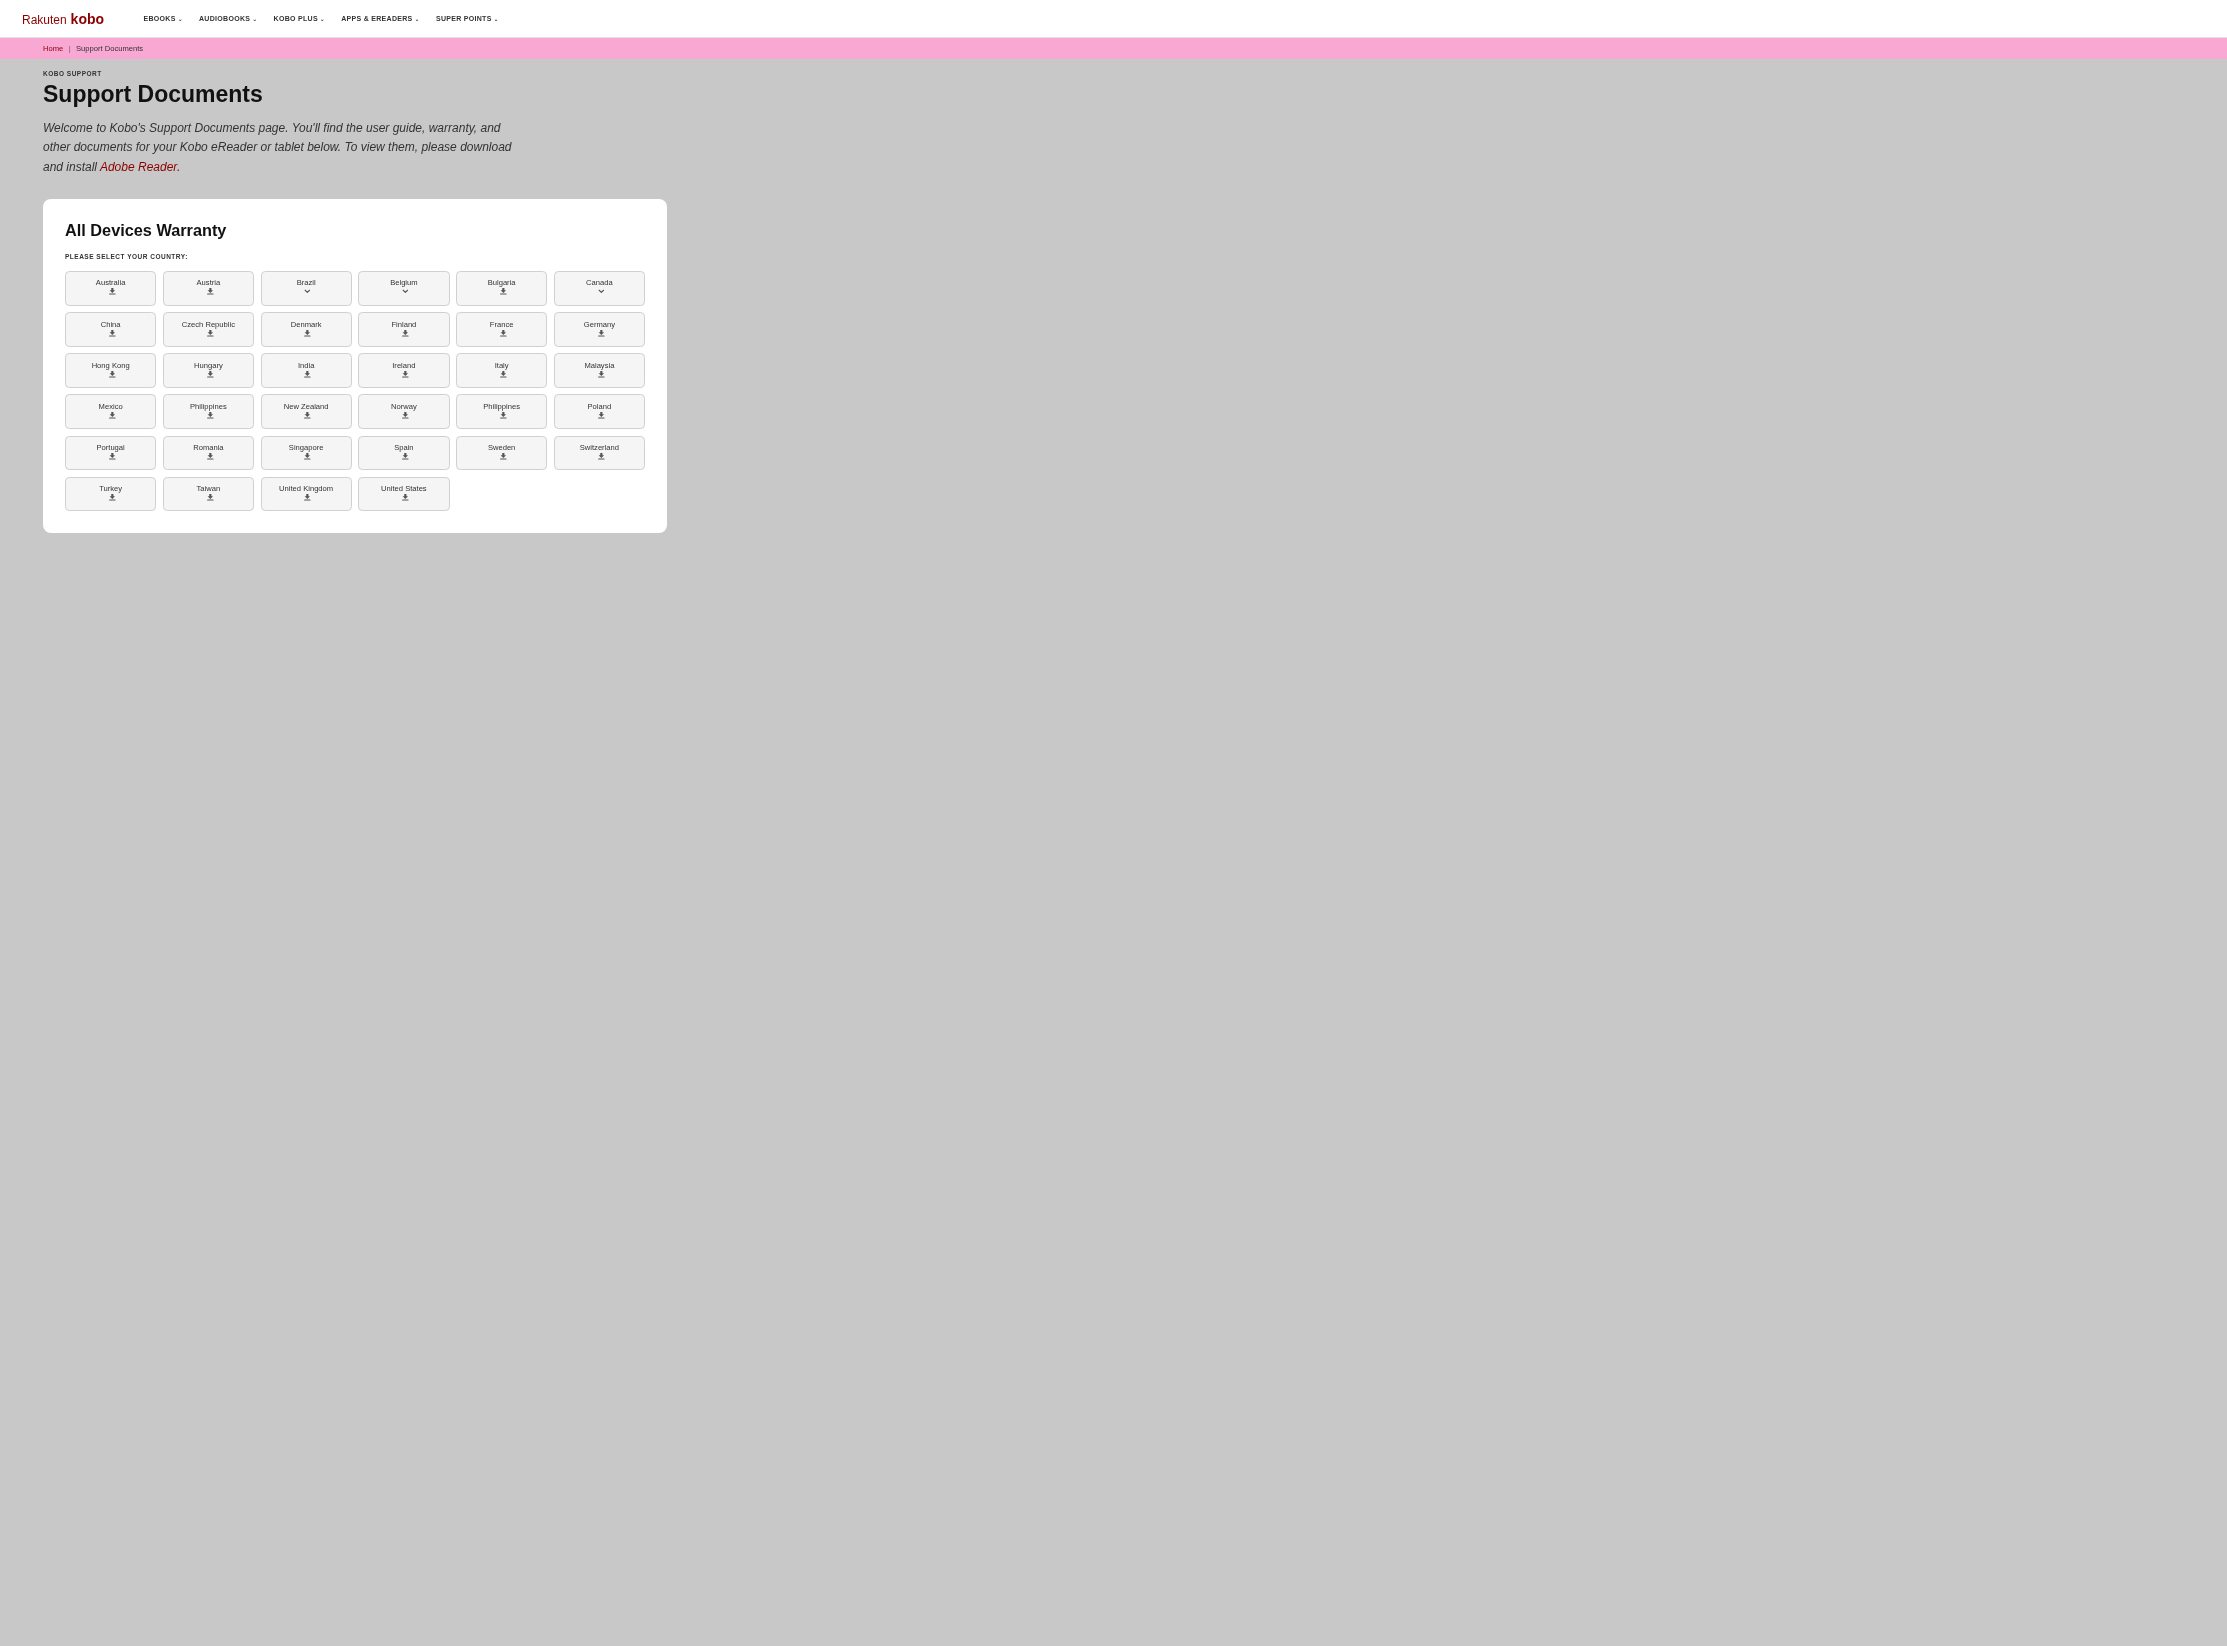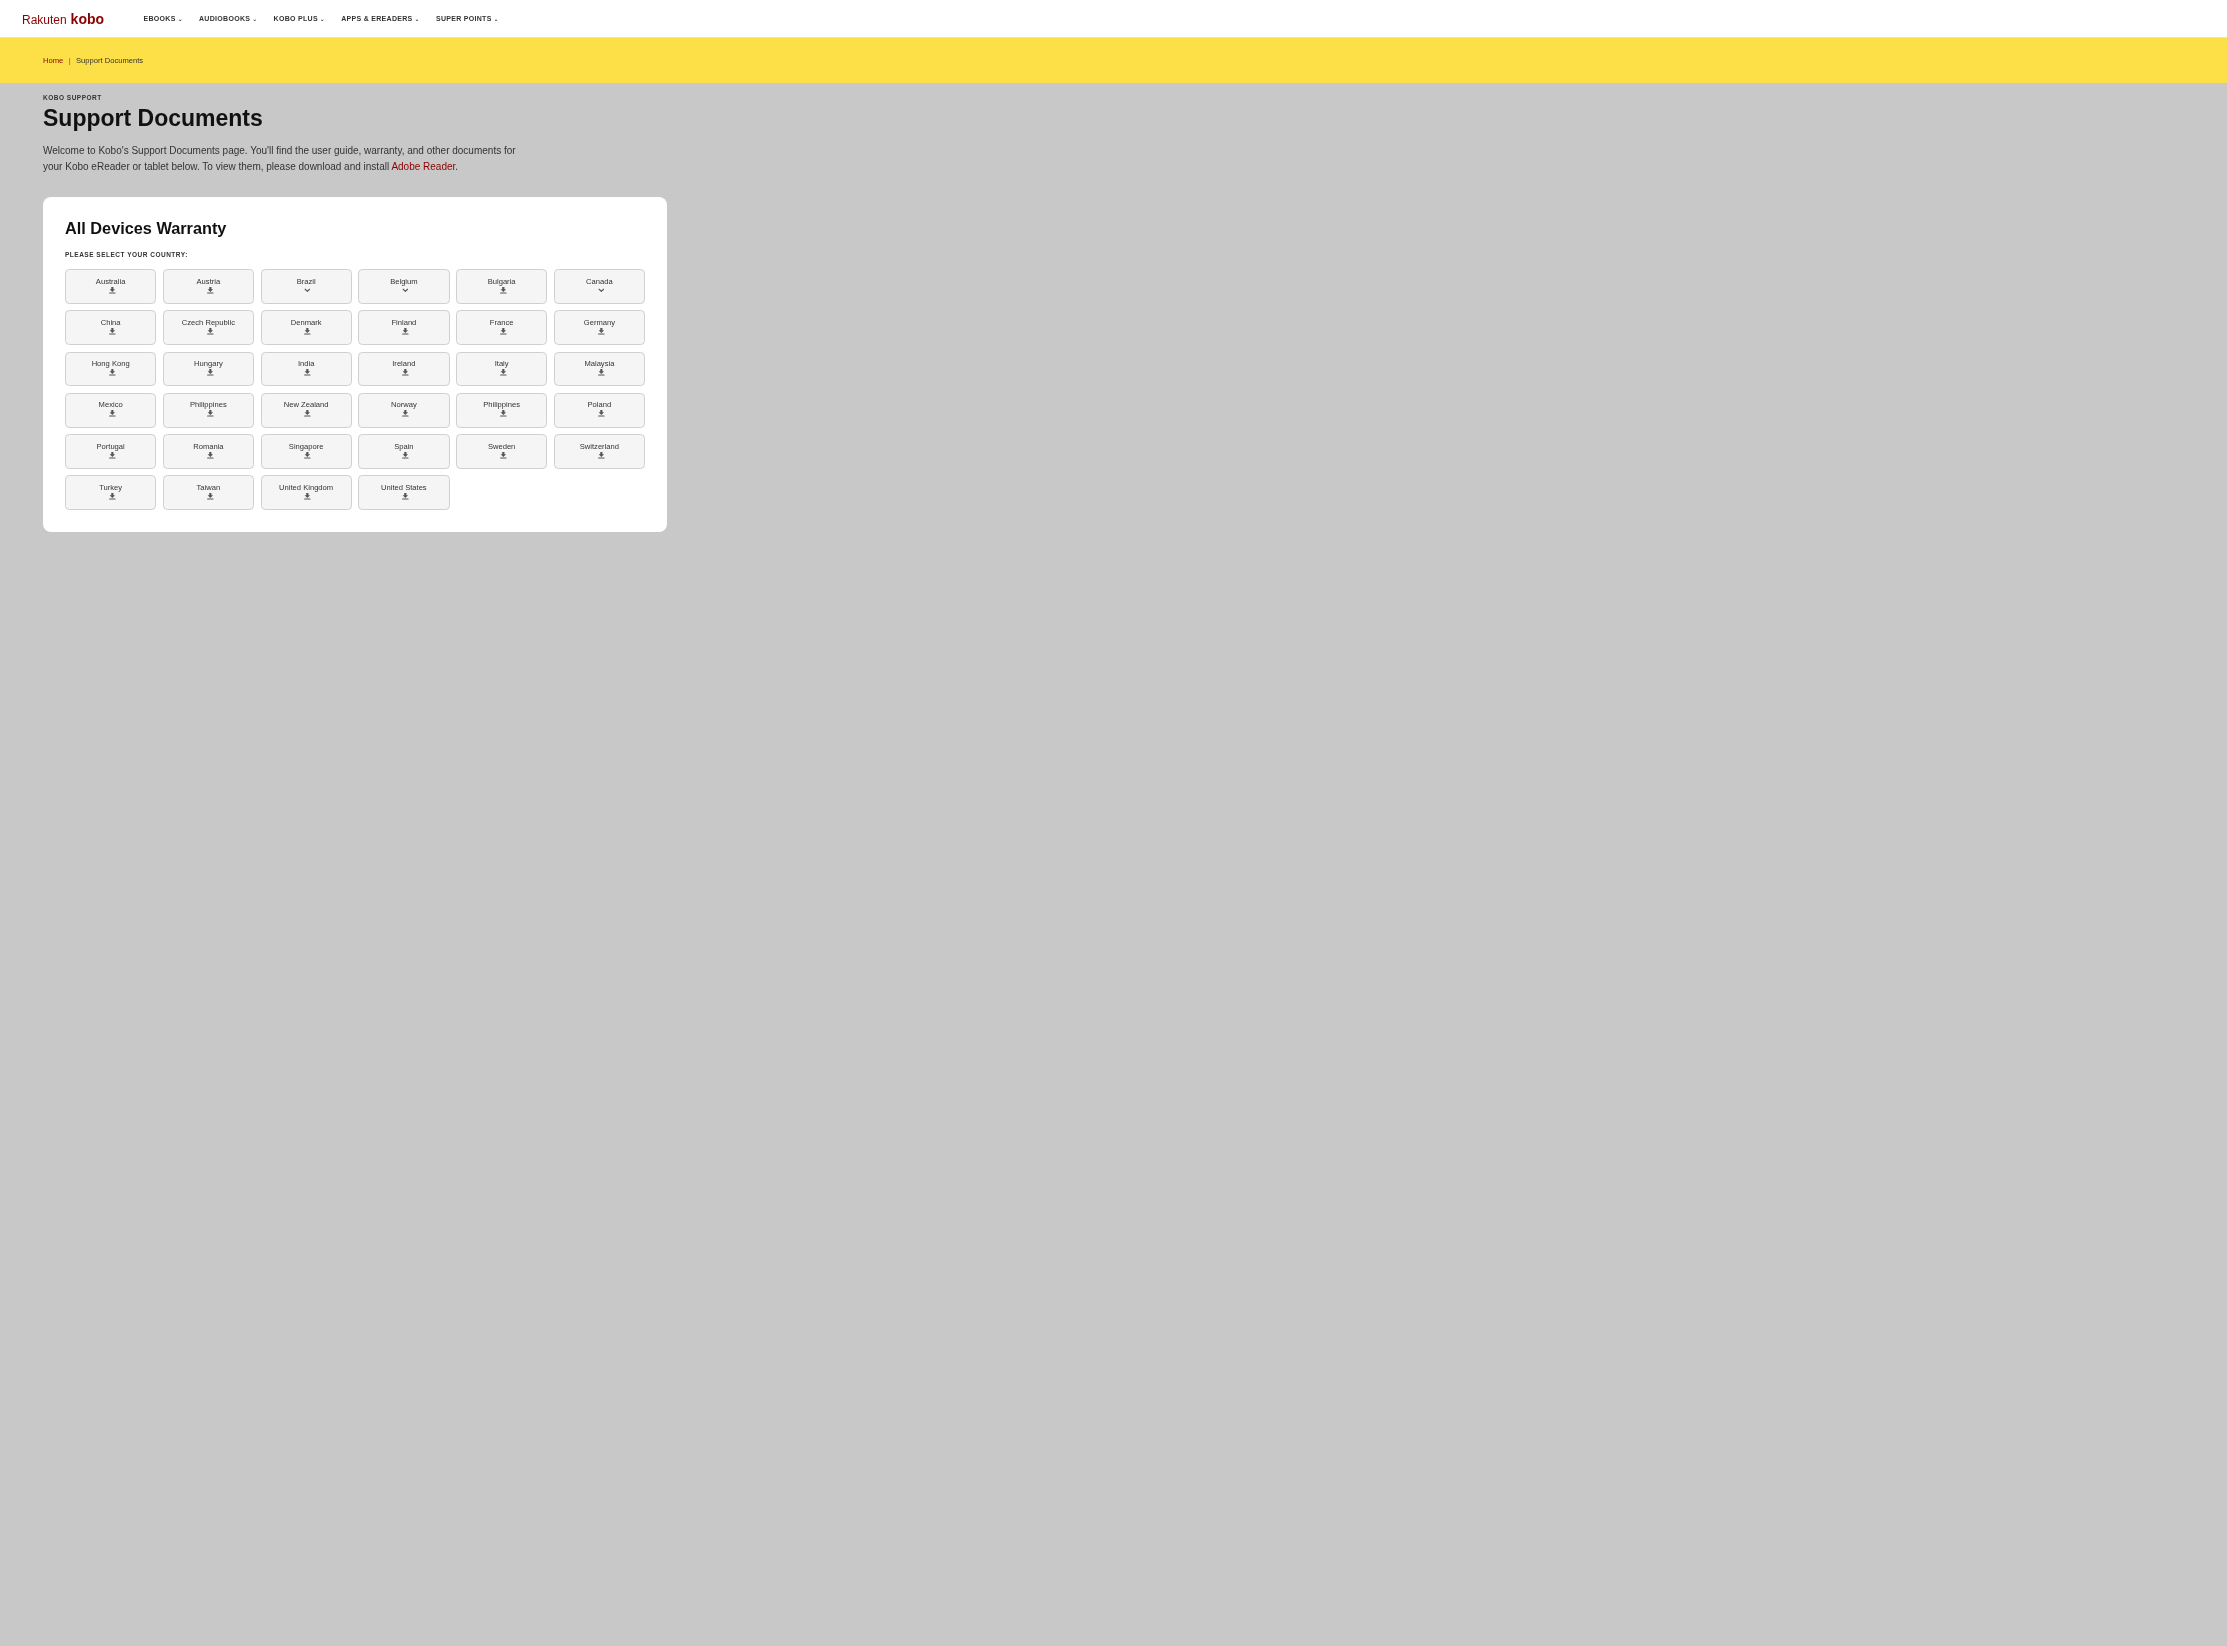--- a/index.html
+++ b/index.html
@@ -49,22 +49,22 @@
       text-transform: uppercase;
       white-space: nowrap;
     }
     .nav-arrow {
       margin-left: 2.2px;
       font-size: 5.4px;
     }
 
     
     .breadcrumb-area {
-      padding: 18px 43px;
-      background-color: #fde047;
+      padding: 6px 43px;
+      background-color: #f9a8d4;
       display: flex;
       align-items: center;
       gap: 5.4px;
     }
     .breadcrumb-home {
       color: #8b0000;
       font-size: 7.6px;
       cursor: pointer;
     }
     .breadcrumb-sep {
@@ -88,25 +88,26 @@
       margin-bottom: 4.3px;
       text-transform: uppercase;
     }
     .page-title {
       font-size: 23px;
       font-weight: 700;
       color: #111;
       margin-bottom: 11px;
     }
     .page-description {
-      font-size: 10px;
+      font-size: 12px;
       color: #333;
       line-height: 1.6;
       max-width: 488px;
       margin-bottom: 22px;
+      font-style: italic;
     }
     .page-description a {
       color: #8b0000;
       text-decoration: none;
     }
 
     
     .card {
       background: #ffffff;
       border-radius: 8px;

